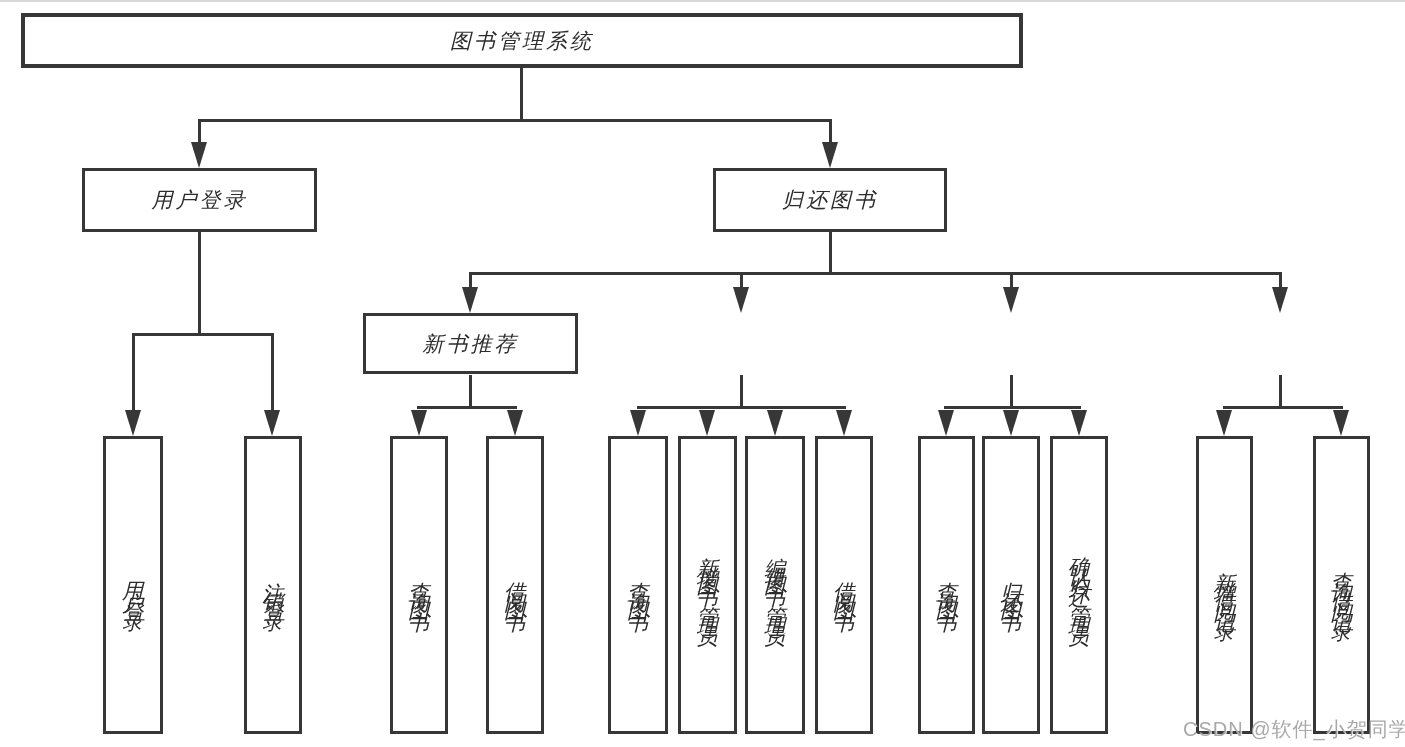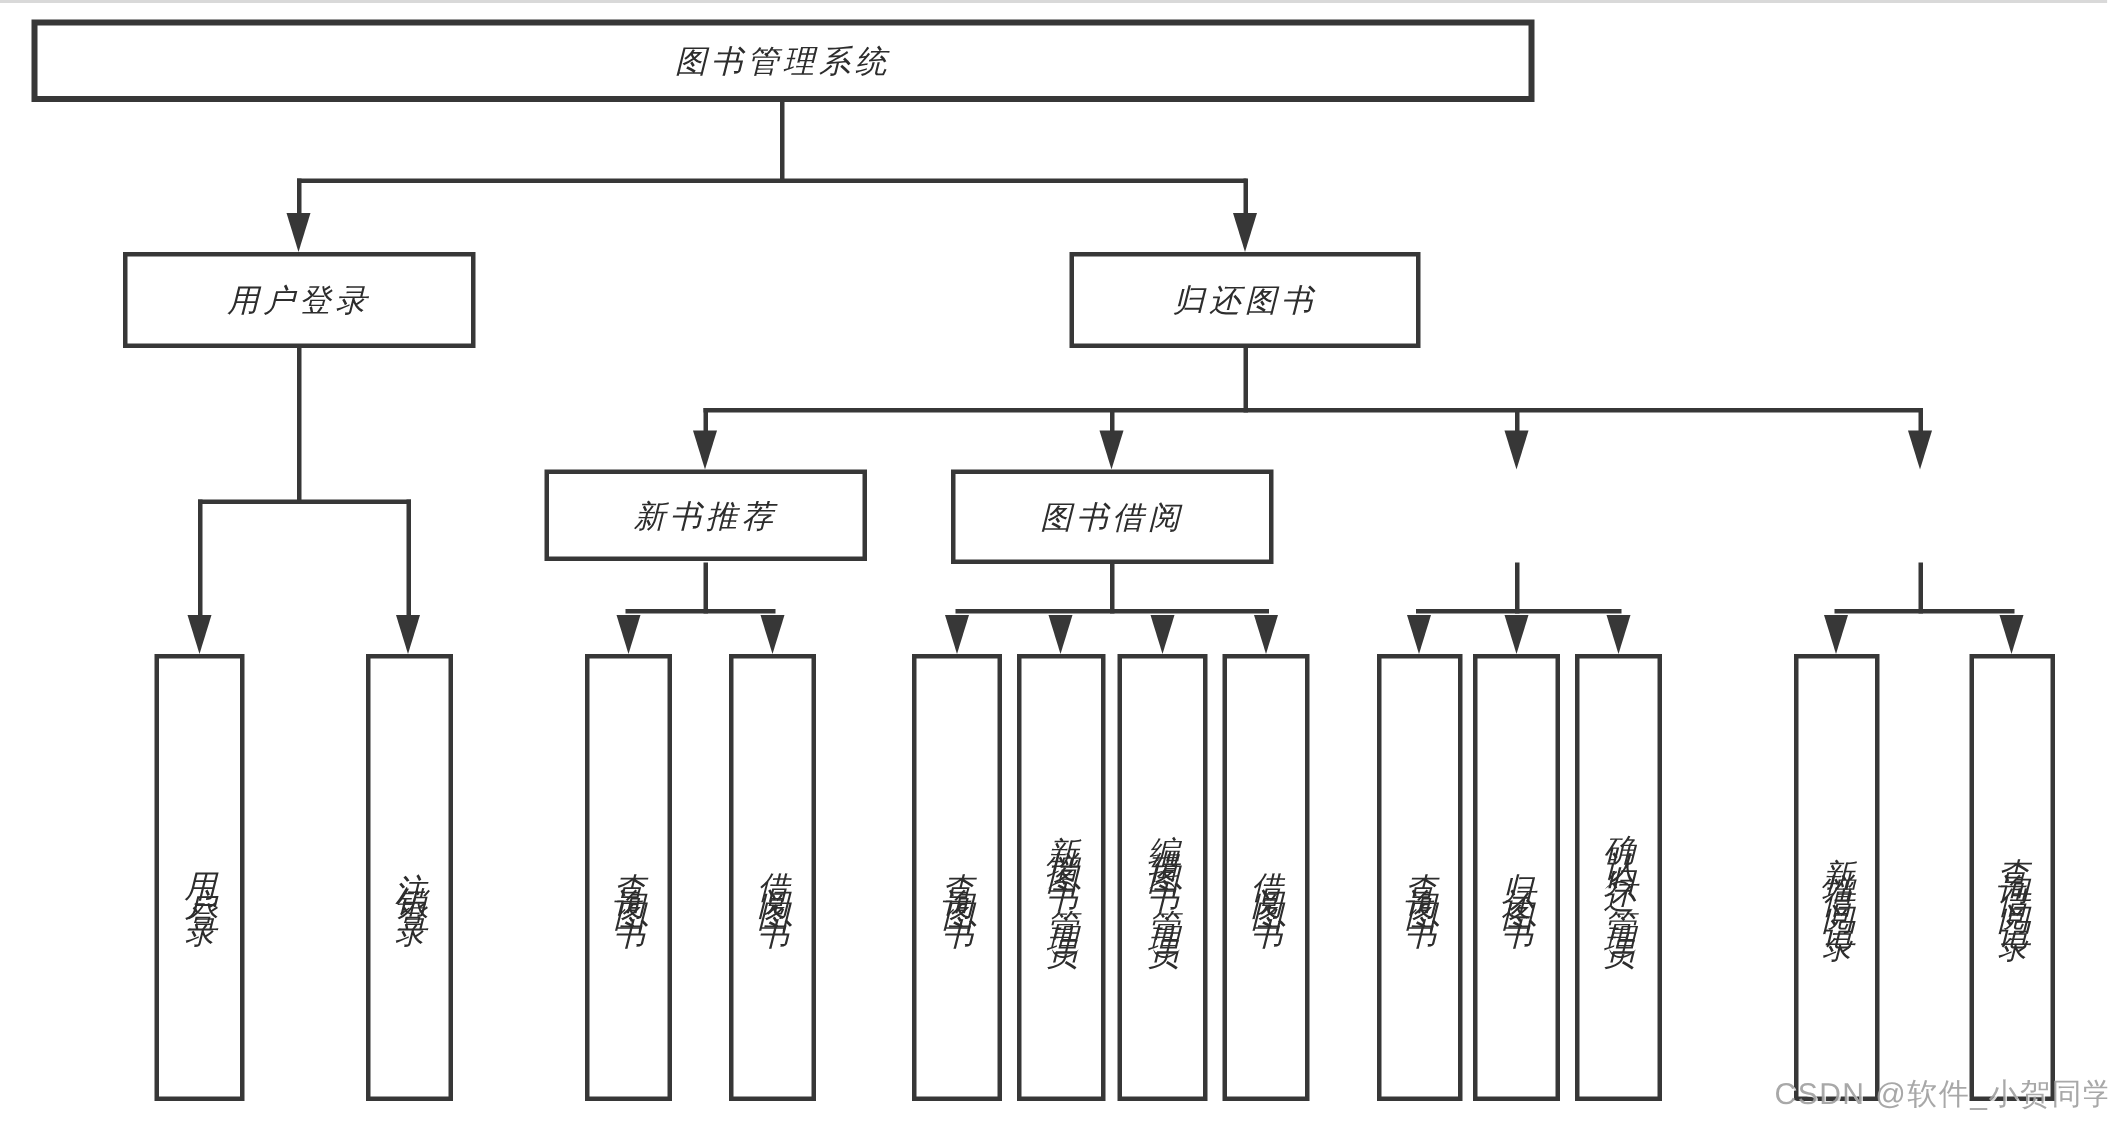--- a/index.html
+++ b/index.html
@@ -143,23 +143,20 @@
   </div>
 
   <div class="node" style="left:713px;top:168px;width:234px;height:64px">
     <span class="h-label">归还图书</span>
   </div>
 
   <div class="node" style="left:363px;top:313px;width:215px;height:61px">
     <span class="h-label">新书推荐</span>
   </div>
 
-  <div class="node" style="left:634px;top:313px;width:215px;height:63px">
-    <span class="h-label">图书借阅</span>
-  </div>
 
 
 
   <div class="node leaf" style="left:103px;width:60px">
     <span class="v-label">用户登录</span>
   </div>
   <div class="node leaf" style="left:244px;width:58px">
     <span class="v-label">注销登录</span>
   </div>
 

